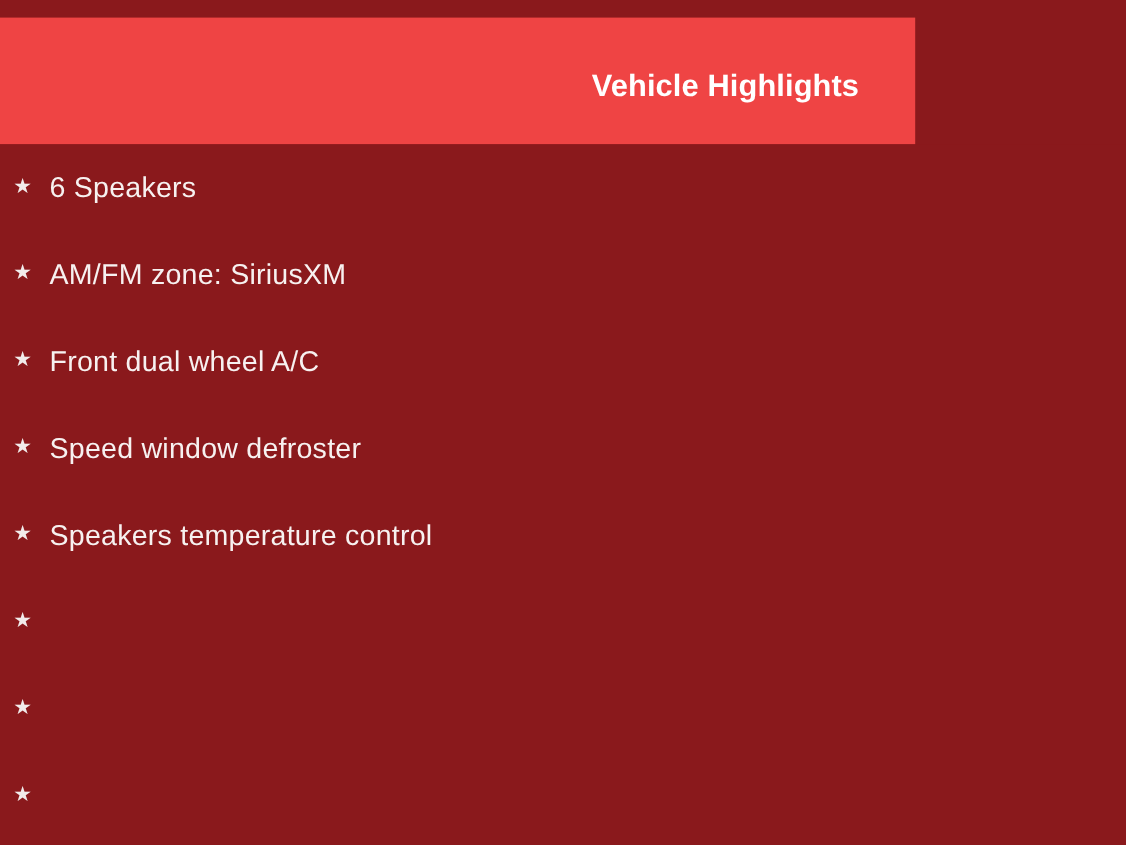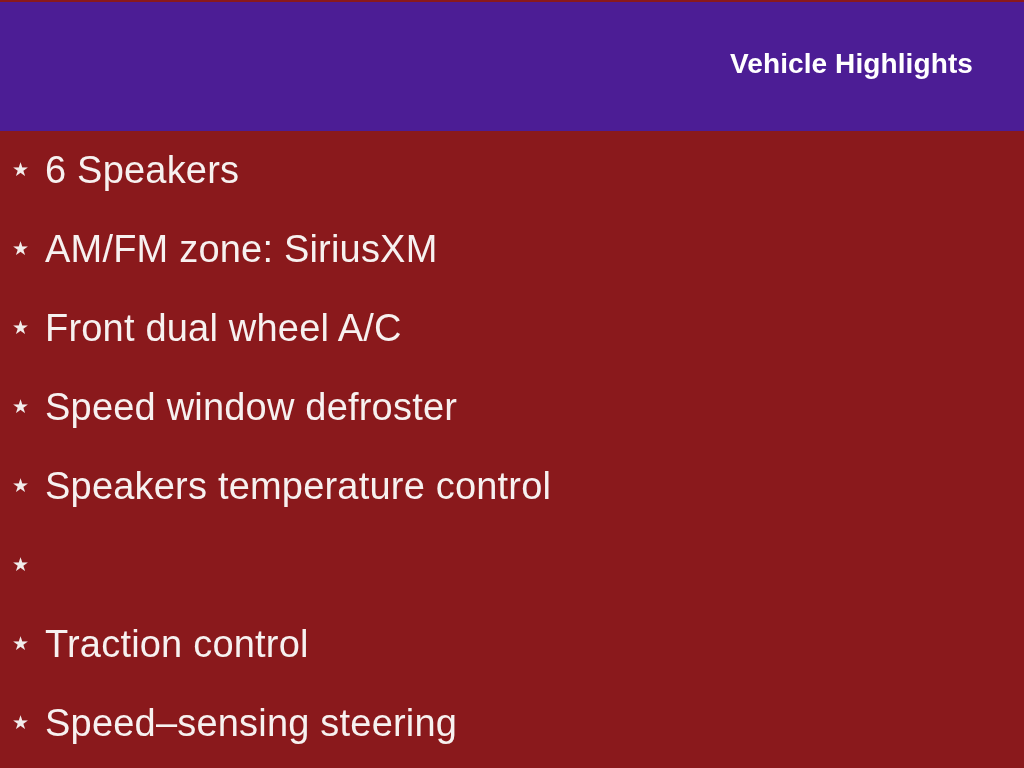--- a/index.html
+++ b/index.html
@@ -14,25 +14,25 @@
     background: #8a191c;
   }
   .slide {
     position: relative;
     width: 1024px;
     height: 768px;
     background: #8a191c;
   }
   .slide-header {
     position: absolute;
-    top: 2px;
+    top: 16px;
     left: 0;
-    width: 1024px;
+    width: 832px;
     height: 131px;
-    background: #4c1d95;
+    background: #ef4444;
     box-sizing: border-box;
   }
   .slide-title {
     position: absolute;
     right: 51px;
     top: 48px;
     margin: 0;
     font-family: "Liberation Sans", sans-serif;
     font-size: 28px;
     font-weight: bold;
@@ -78,21 +78,21 @@
     line-height: 1;
     text-align: left;
     font-family: "DejaVu Sans", sans-serif;
     position: relative;
     top: -1px;
   }
   .feature-text {
     display: inline-block;
     color: #f7f1f0;
     font-family: "Liberation Sans", sans-serif;
-    font-size: 38px;
+    font-size: 26px;
     font-weight: normal;
     line-height: 1.1;
     letter-spacing: 0.2px;
     white-space: nowrap;
     margin-left: 11px;
   }
 </style>
 </head>
 <body>
 
@@ -129,24 +129,22 @@
         <span class="bullet-star">★</span>
         <span class="feature-text">Speakers temperature control</span>
       </li>
 
       <li class="feature-item">
         <span class="bullet-star">★</span>
       </li>
 
       <li class="feature-item">
         <span class="bullet-star">★</span>
-        <span class="feature-text">Traction control</span>
       </li>
 
       <li class="feature-item">
         <span class="bullet-star">★</span>
-        <span class="feature-text">Speed–sensing steering</span>
       </li>
 
     </ul>
   </div>
 
 </div>
 
 </body></html>

